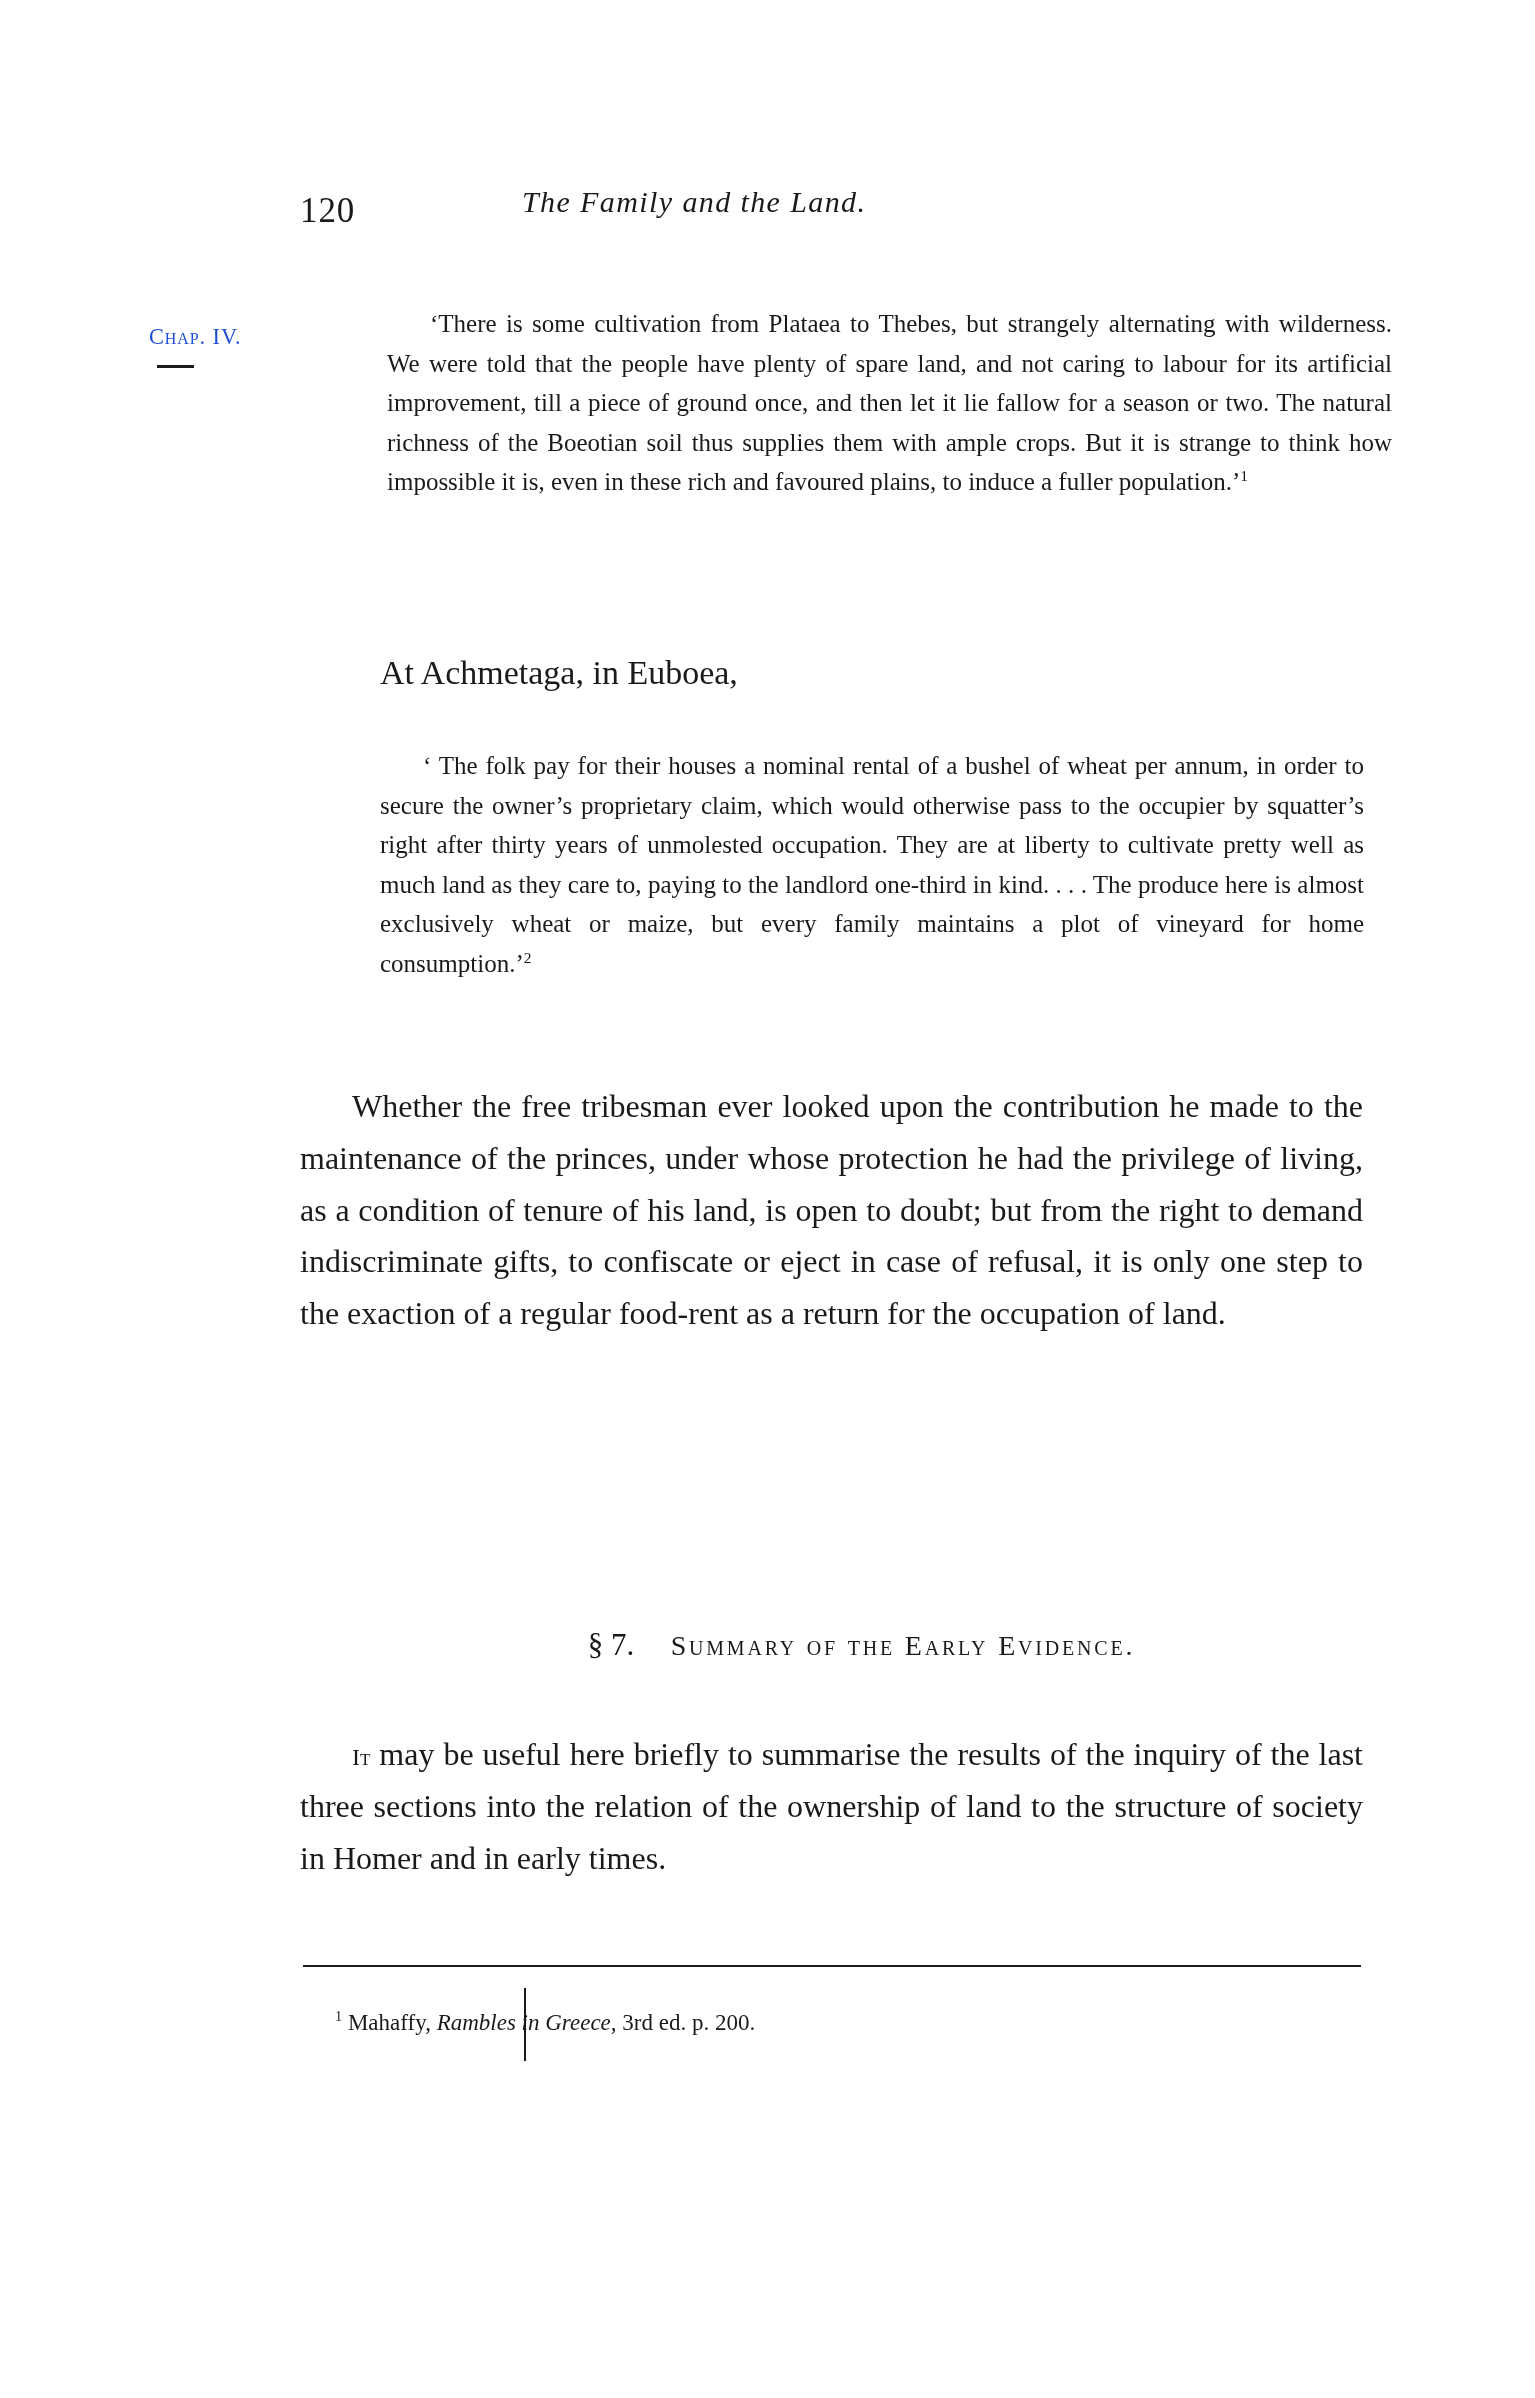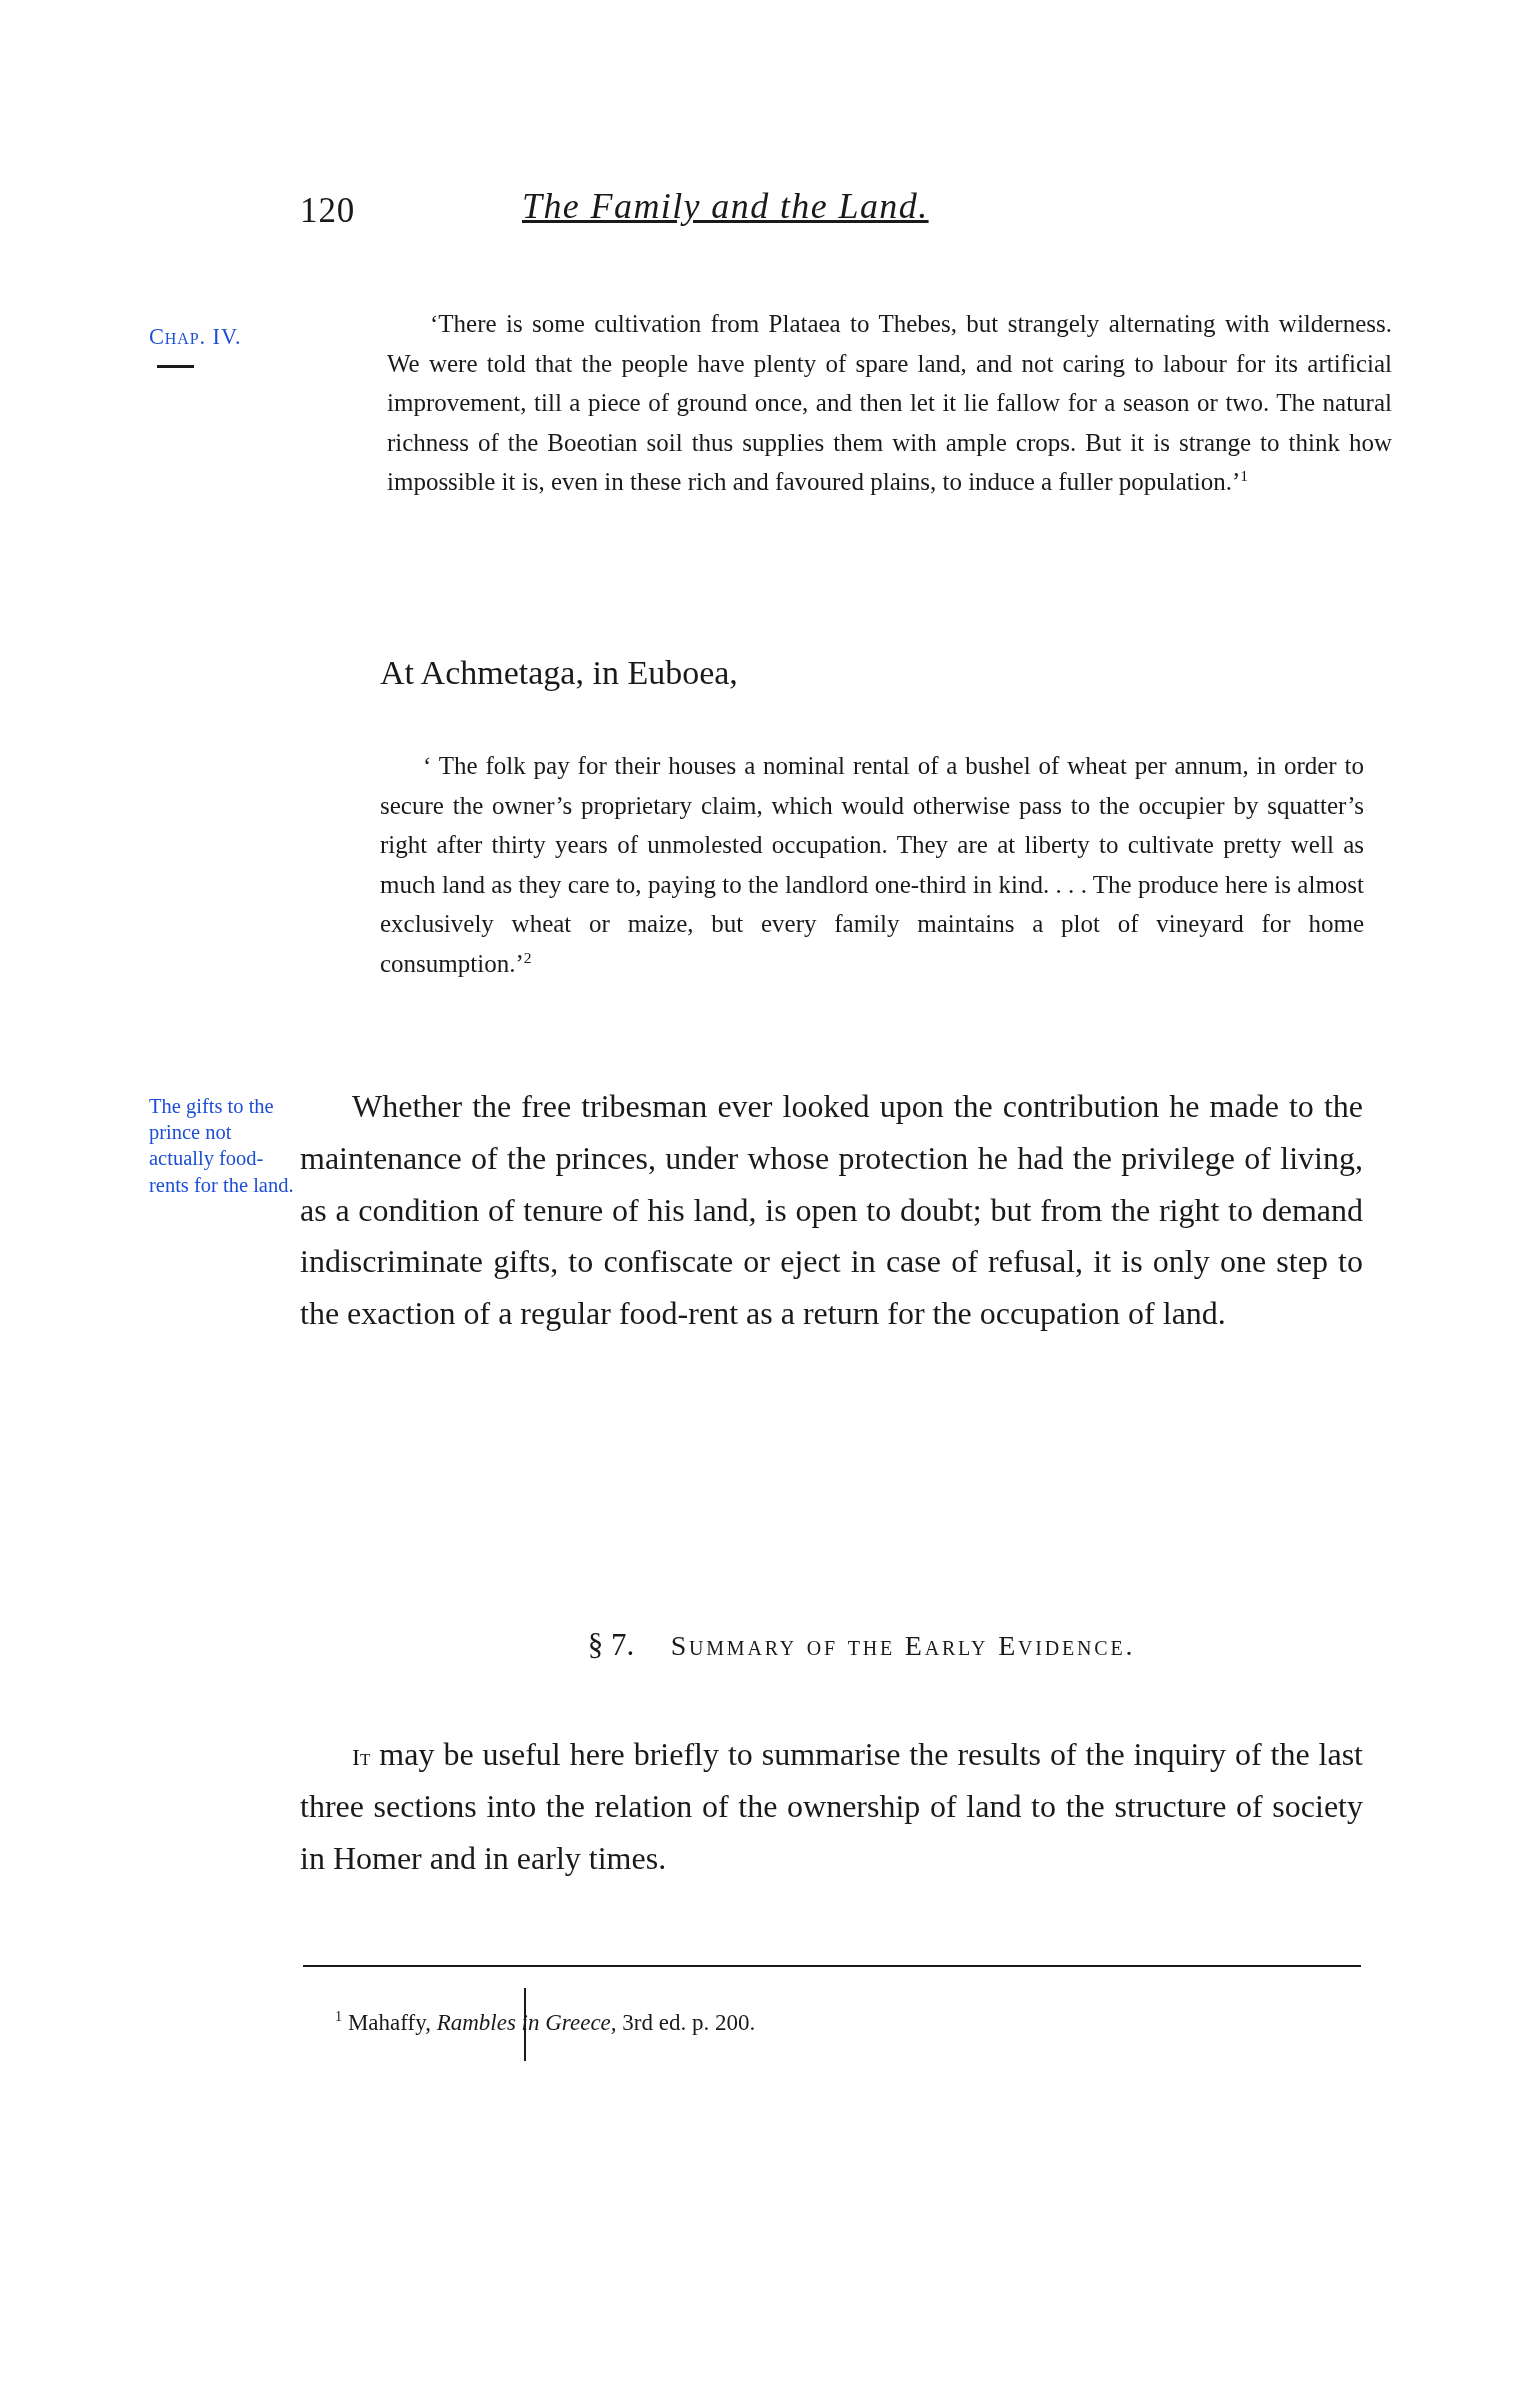--- a/index.html
+++ b/index.html
@@ -37,24 +37,23 @@
     font-size: 35px;
     letter-spacing: 0.9px;
     font-family: "Liberation Serif", serif;
   }
   .running-title {
     position: absolute;
     left: 522px;
     top: -5.6px;
     width: 653px;
     text-align: left;
-    font-size: 36px;
+    font-size: 30px;
     font-style: italic;
     letter-spacing: 1.4px;
-    text-decoration: underline;
   }
 
   
   .margin-note {
     position: absolute;
     left: 149px;
     width: 149px;
     font-size: 20.5px;
     line-height: 1.30;
     font-family: "Liberation Serif", serif;
@@ -213,21 +212,20 @@
   <div class="col quote quote-block-1">
     <span>‘There is some cultivation from Plataea to Thebes, but strangely alternating with wilderness.   We were told that the people have plenty of spare land, and not caring to labour for its artificial improvement, till a piece of ground once, and then let it lie fallow for a season or two.   The natural richness of the Boeotian soil thus supplies them with ample crops.   But it is strange to think how impossible it is, even in these rich and favoured plains, to induce a fuller population.’</span><sup class="fnref">1</sup>
   </div>
 
   <div class="subhead">At Achmetaga, in Euboea,</div>
 
   <div class="col quote quote-block-2">
     <span>‘ The folk pay for their houses a nominal rental of a bushel of wheat per annum, in order to secure the owner’s proprietary claim, which would otherwise pass to the occupier by squatter’s right after thirty years of unmolested occupation.   They are at liberty to cultivate pretty well as much land as they care to, paying to the landlord one-third in kind. . . . The produce here is almost exclusively wheat or maize, but every family maintains a plot of vineyard for home consumption.’</span><sup class="fnref">2</sup>
   </div>
 
-  <div class="margin-note margin-gifts">The gifts to the prince not actually food-rents for the land.</div>
 
   <div class="main-par main-par-1">Whether the free tribesman ever looked upon the contribution he made to the maintenance of the princes, under whose protection he had the privilege of living, as a condition of tenure of his land, is open to doubt; but from the right to demand indiscriminate gifts, to confiscate or eject in case of refusal, it is only one step to the exaction of a regular food-rent as a return for the occupation of land.</div>
 
   <div class="section-head">
     <span class="sect-sym">§ 7.</span>
     &nbsp;&nbsp;
     <span class="sc">Summary of the Early Evidence.</span>
   </div>
 
   <div class="main-par main-par-2">

